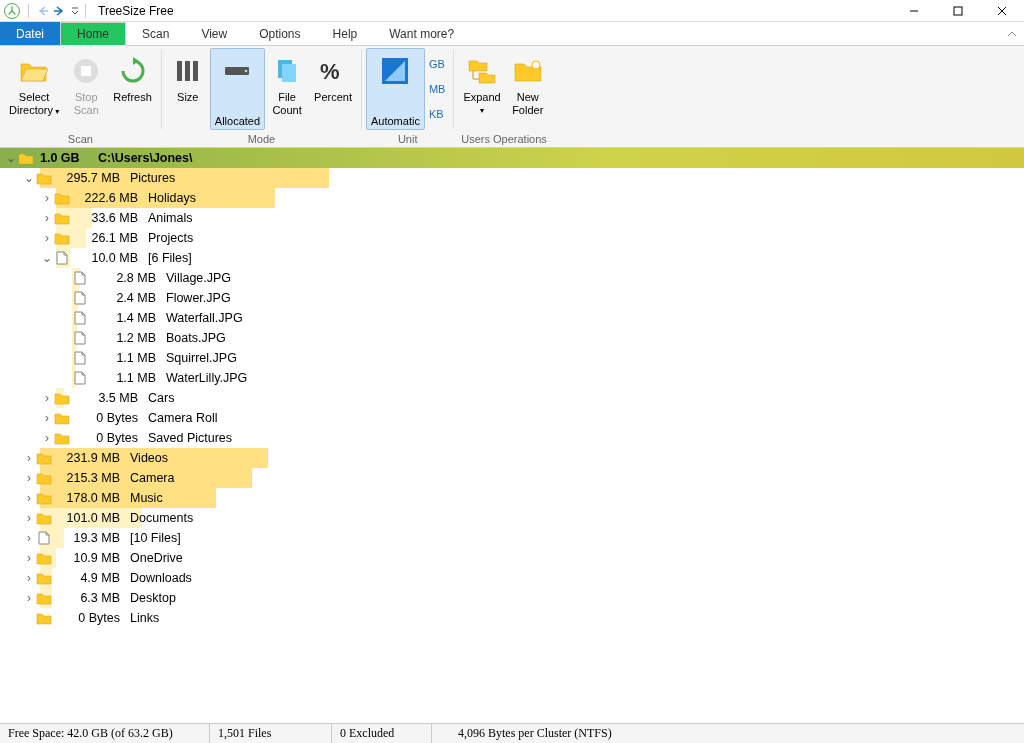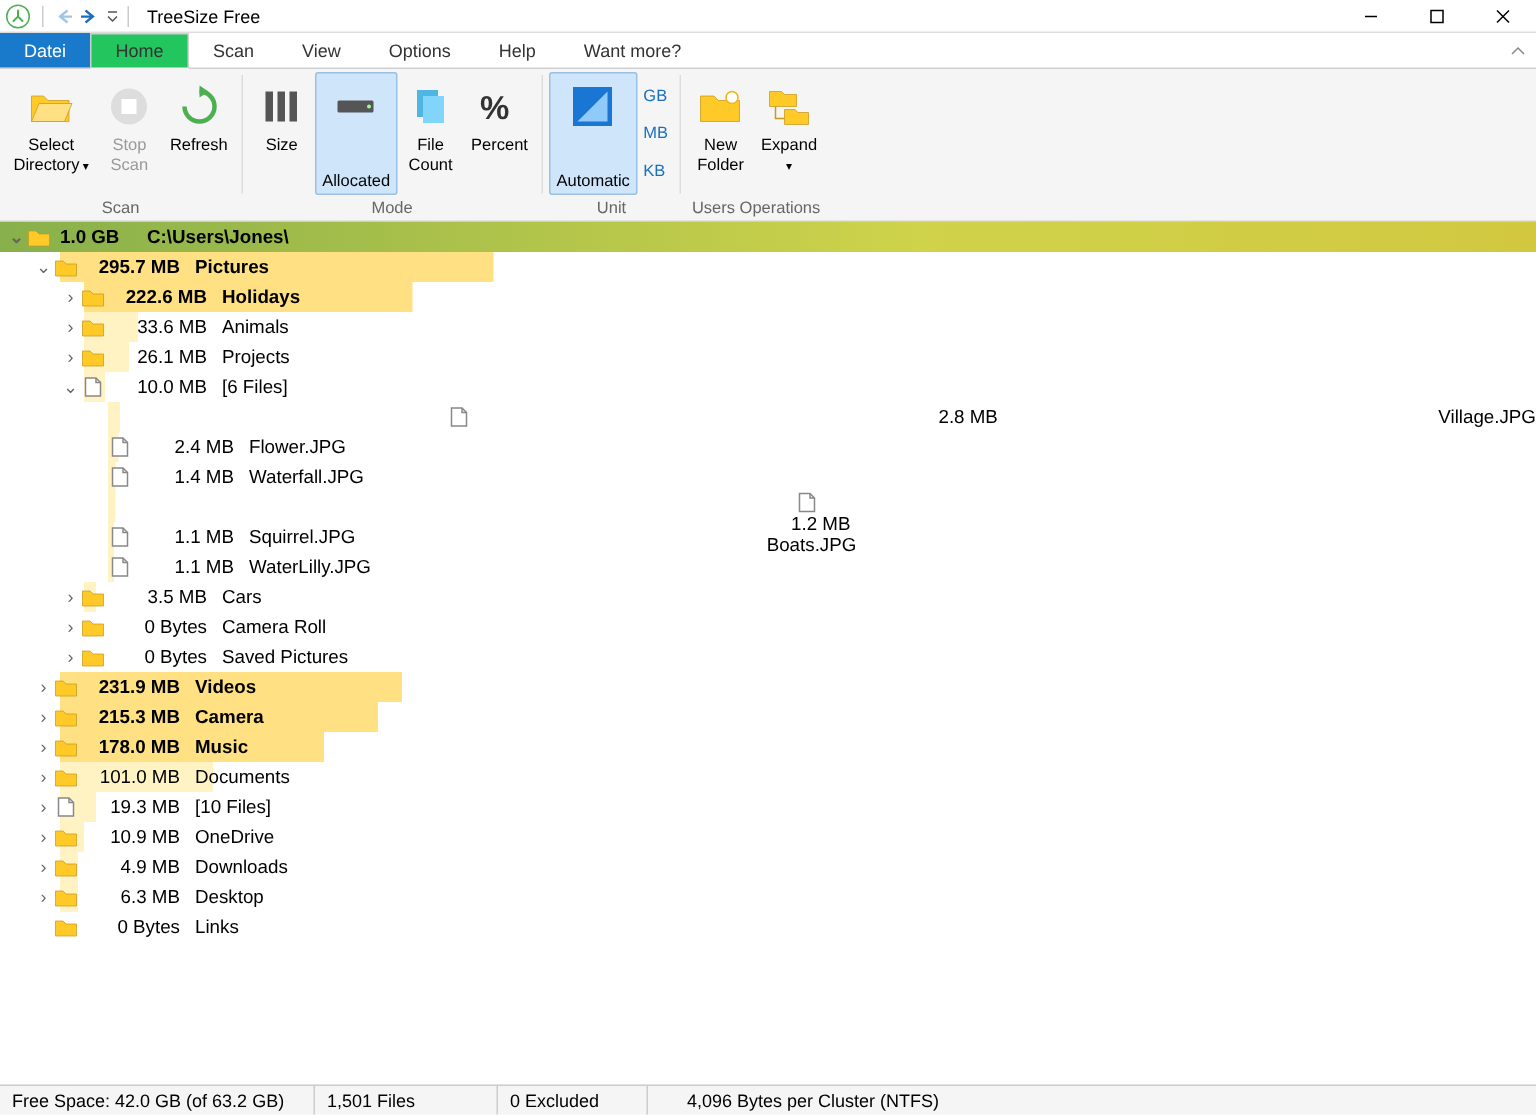--- a/index.html
+++ b/index.html
@@ -38,24 +38,24 @@
   .treerow { position:relative; height:20px; display:flex; align-items:center; font-size:12.5px; white-space:nowrap;}
   .treerow.root { background:linear-gradient(90deg, #88b04b 0%, #cfd34a 60%, #d1c840 100%); font-weight:600;}
   .treerow .bar { position:absolute; left:0; top:0; bottom:0; z-index:0;}
   .treerow .content { position:relative; z-index:1; display:flex; align-items:center; width:100%; height:100%;}
   .chev { width:14px; display:flex; align-items:center; justify-content:center; color:#666; font-size:12px;}
   .chev.hidden { visibility:hidden;}
   .ficon { width:16px; height:14px; margin-right:6px; display:inline-block;}
   .folder-svg { fill:#ffca28; stroke:#c79a1a; stroke-width:0.5;}
   .file-svg { fill:#fff; stroke:#888; stroke-width:1;}
   .size { width:62px; text-align:right; margin-right:10px;}
-  .bold { font-weight:700;}
+  .bold { font-weight:400;}
   
   .statusbar { position:absolute; bottom:0; left:0; right:0; height:20px; border-top:1px solid #ccc; background:#f5f5f5; display:flex; align-items:center; font-size:12px;}
-  .statusbar .cell { padding:0 8px; border-right:1px solid #ccc; height:100%; display:flex; align-items:center;}
+  .statusbar .cell { padding:0 8px; border-right:1px solid #ccc; height:100%; display:flex; align-items:center;font-family:Liberation Serif, serif;}
   .statusbar .cell:last-child { border-right:none;margin-left:18px;}
 </style>
 </head>
 <body>
 
 <div class="titlebar">
   <div class="logo">
     <svg viewBox="0 0 10 10">
         <path d="M5 1 L5 5 M5 5 L2 8 M5 5 L8 8" stroke="#4caf50" stroke-width="1.3" fill="none" stroke-linecap="round"></path>
       </svg>
@@ -204,34 +204,34 @@
       </div>
     </div>
     <div class="group-title">Unit</div>
   </div>
   <div class="group-sep"></div>
 
   <div class="group">
     <div class="group-body">
       <div class="rbtn">
         <div class="icon"><svg viewBox="0 0 32 32">
-              <path class="folder-svg" d="M3 9h9l3 3h14v14H3z"></path>
-              <circle cx="24" cy="10" r="4" fill="#fff" stroke="#f5b400"></circle>
-            </svg></div>
-        <span>New</span>
-        <span>Folder</span>
-      </div>
-      <div class="rbtn">
-        <div class="icon"><svg viewBox="0 0 32 32">
               <path class="folder-svg" d="M3 6h8l2 2h8v8H3z"></path>
               <path class="folder-svg" d="M13 18h7l2 2h7v8H13z"></path>
               <path d="M7 16 V24 H13" stroke="#c79a1a" fill="none"></path>
             </svg></div>
         <span>Expand</span>
         <span class="drop">▾</span>
+      </div>
+      <div class="rbtn">
+        <div class="icon"><svg viewBox="0 0 32 32">
+              <path class="folder-svg" d="M3 9h9l3 3h14v14H3z"></path>
+              <circle cx="24" cy="10" r="4" fill="#fff" stroke="#f5b400"></circle>
+            </svg></div>
+        <span>New</span>
+        <span>Folder</span>
       </div>
     </div>
     <div class="group-title">Users Operations</div>
   </div>
 </div>
 
 <div class="treearea">
   <div class="treerow root">
     <div class="content" style="padding-left:4px;">
       <span class="chev">⌄</span>
@@ -294,21 +294,21 @@
           <span class="ficon"><svg viewBox="0 0 16 14">
               <path class="file-svg" d="M3 1h7l3 3v9H3z"></path>
               <path d="M10 1v3h3" stroke="#888" fill="none"></path>
             </svg></span>
           <span class="size ">10.0 MB</span>
           <span class="">[6 Files]</span>
         </div>
       </div>
       <div class="treerow">
         <div class="bar" style="left:72px;width:8px;background:#fff3c4;"></div>
-        <div class="content" style="justify-content:space-between;">
+        <div class="content" style="padding-left:58px;">
           <span class="chev hidden"></span>
           <span class="ficon"><svg viewBox="0 0 16 14">
               <path class="file-svg" d="M3 1h7l3 3v9H3z"></path>
               <path d="M10 1v3h3" stroke="#888" fill="none"></path>
             </svg></span>
           <span class="size ">2.8 MB</span>
           <span class="">Village.JPG</span>
         </div>
       </div>
       <div class="treerow">
@@ -330,21 +330,21 @@
           <span class="ficon"><svg viewBox="0 0 16 14">
               <path class="file-svg" d="M3 1h7l3 3v9H3z"></path>
               <path d="M10 1v3h3" stroke="#888" fill="none"></path>
             </svg></span>
           <span class="size ">1.4 MB</span>
           <span class="">Waterfall.JPG</span>
         </div>
       </div>
       <div class="treerow">
         <div class="bar" style="left:72px;width:5px;background:#fff3c4;"></div>
-        <div class="content" style="padding-left:58px;flex-direction:column;">
+        <div class="content" style="padding-left:58px;">
           <span class="chev hidden"></span>
           <span class="ficon"><svg viewBox="0 0 16 14">
               <path class="file-svg" d="M3 1h7l3 3v9H3z"></path>
               <path d="M10 1v3h3" stroke="#888" fill="none"></path>
             </svg></span>
           <span class="size ">1.2 MB</span>
           <span class="">Boats.JPG</span>
         </div>
       </div>
       <div class="treerow">

